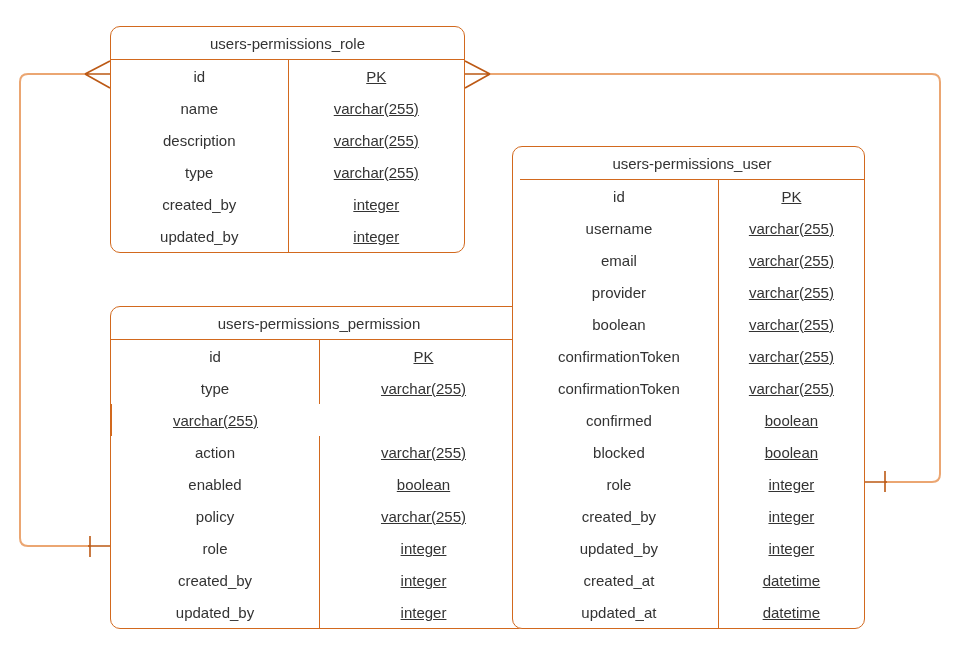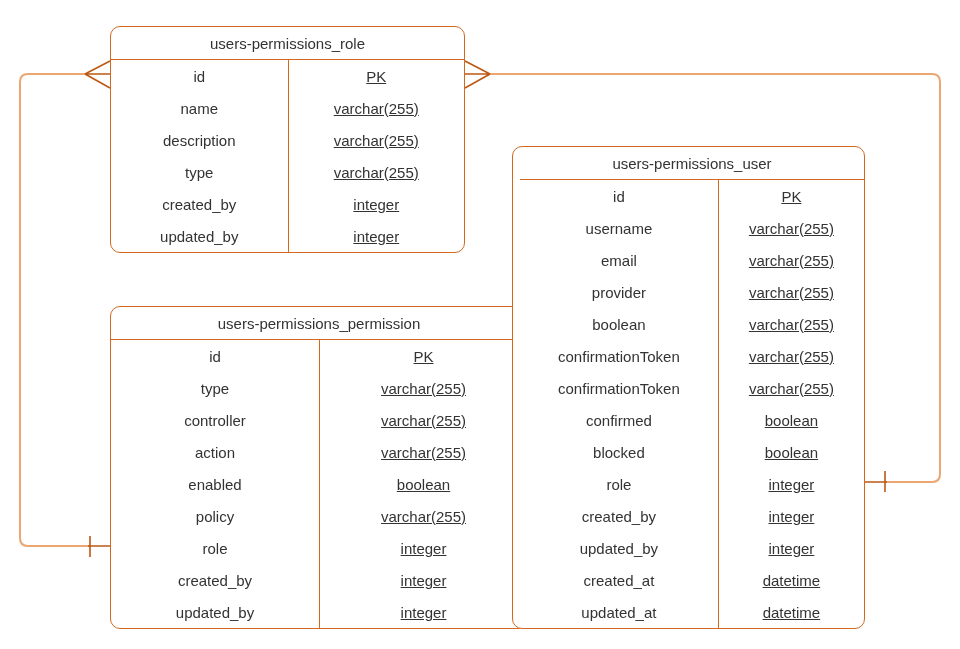--- a/index.html
+++ b/index.html
@@ -110,21 +110,20 @@
           <div class="cell">id</div>
           <div class="cell type">PK</div>
         </div>
 
         <div class="t-row">
           <div class="cell">type</div>
           <div class="cell type">varchar(255)</div>
         </div>
 
         <div class="t-row">
-          <div class="cell">controller</div>
           <div class="cell type">varchar(255)</div>
         </div>
 
         <div class="t-row">
           <div class="cell">action</div>
           <div class="cell type">varchar(255)</div>
         </div>
 
         <div class="t-row">
           <div class="cell">enabled</div>

